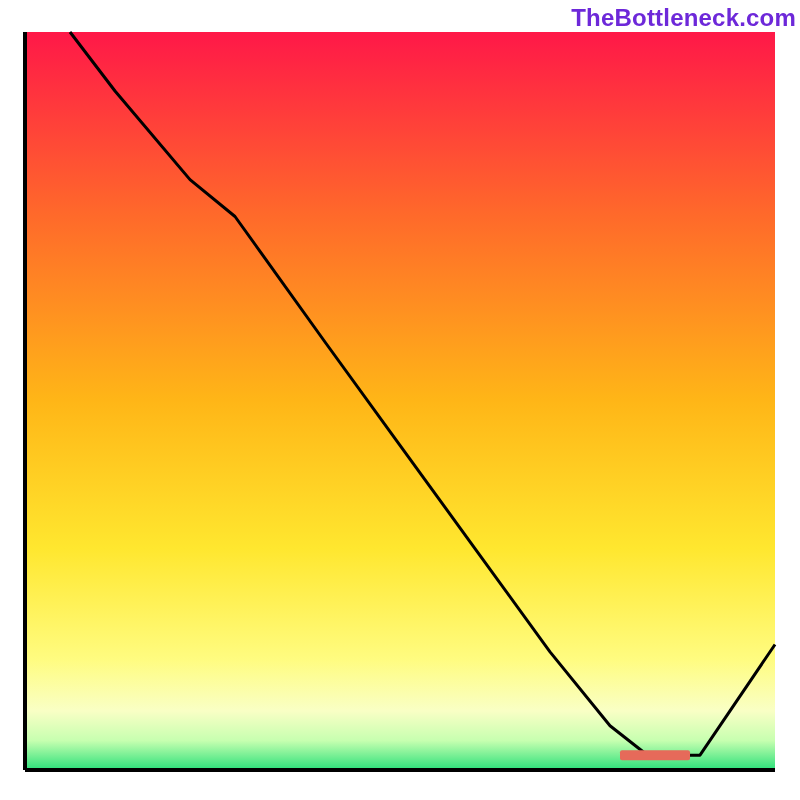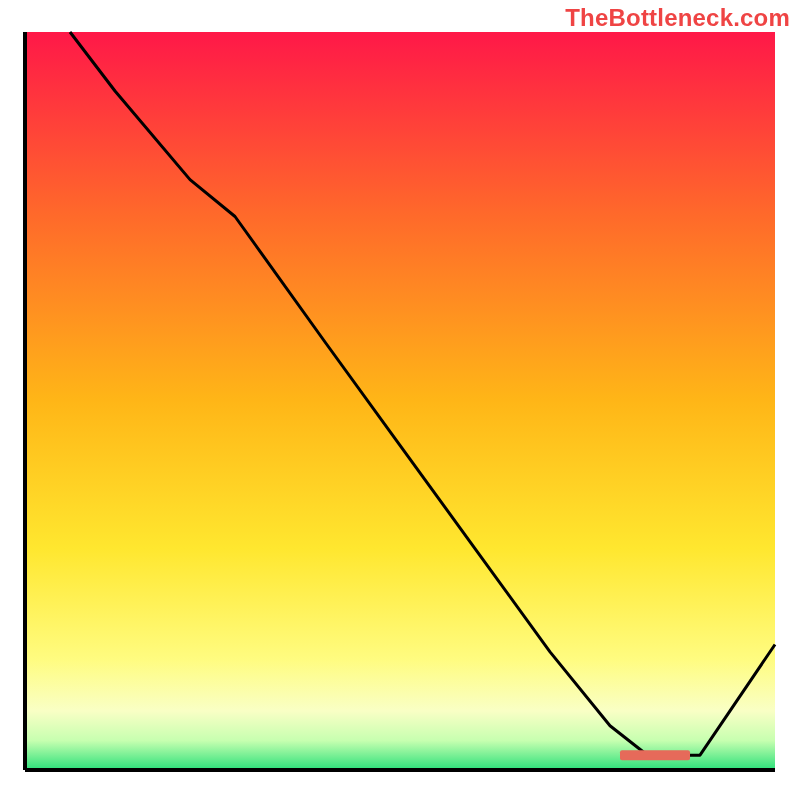--- a/index.html
+++ b/index.html
@@ -12,24 +12,24 @@
     overflow: hidden;
   }
   .frame {
     position: relative;
     width: 800px;
     height: 800px;
   }
   .watermark {
     position: absolute;
     top: 4px;
-    right: 10px;
+    right: 4px;
     font-size: 24px;
     font-weight: 600;
-    color: #ef4444;
+    color: #6d28d9;
     letter-spacing: 0.2px;
   }
   svg {
     position: absolute;
     top: 0;
     left: 0;
   }
   .tiny-label {
     position: absolute;
     font-size: 9px;

